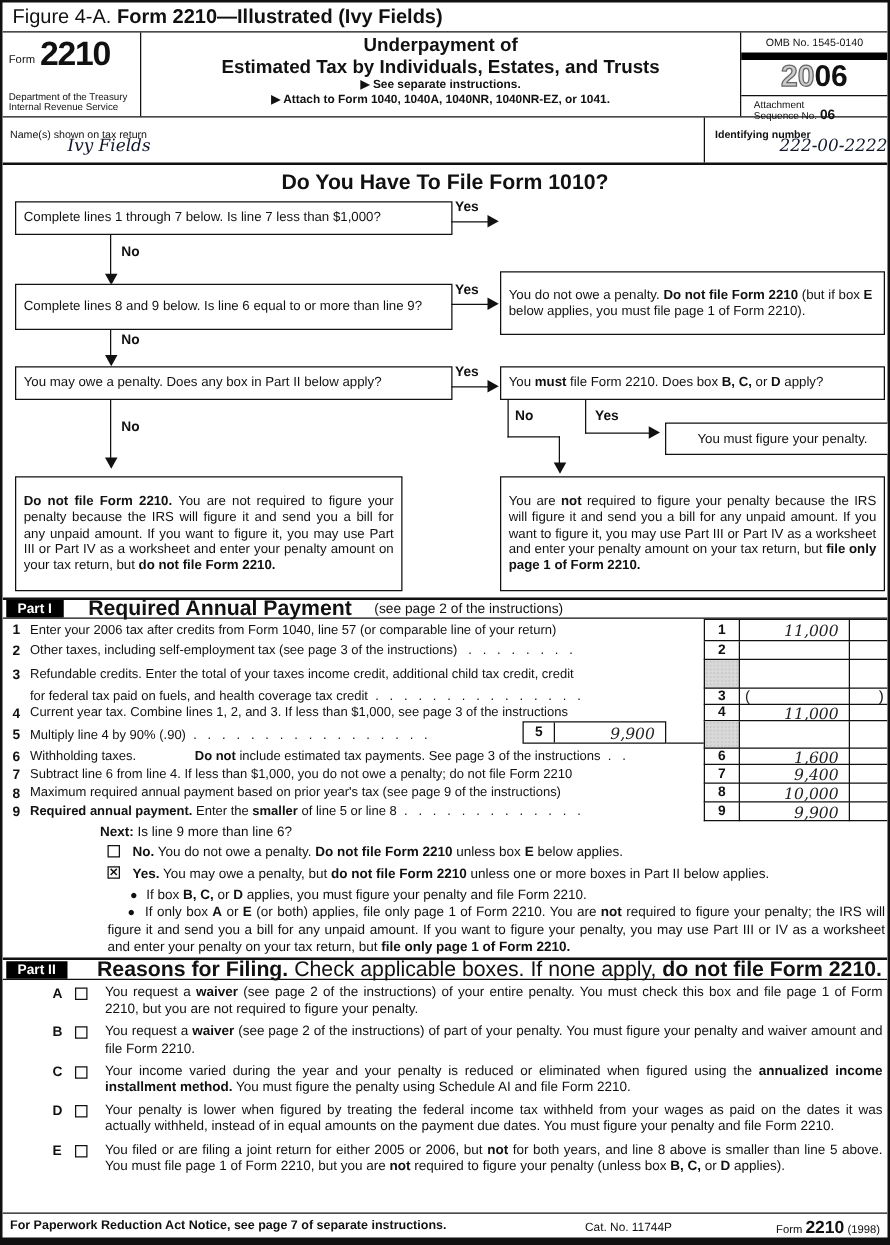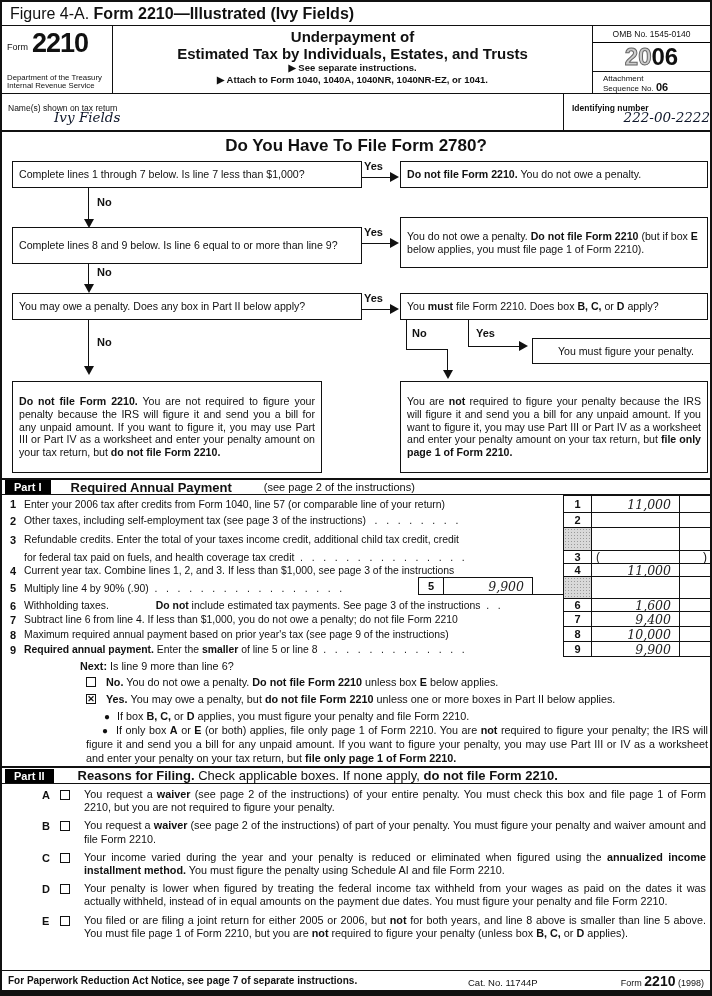--- a/index.html
+++ b/index.html
@@ -18,21 +18,21 @@
   .hdr-left{width:111px;border-right:1px solid #111;padding:4px 3px 2px 5px;display:flex;flex-direction:column;}
   .hdr-form-line{display:flex;align-items:flex-end;}
   .hdr-form-word{font-size:9px;padding-bottom:4px;}
   .hdr-form-num{font-size:27px;font-weight:bold;letter-spacing:-1px;line-height:26px;margin-left:4px;}
   .hdr-dept{margin-top:auto;font-size:7.8px;line-height:8.6px;}
   .hdr-center{flex:1;text-align:center;padding-top:3px;}
   .hdr-t1{font-size:15px;font-weight:bold;line-height:16px;}
   .hdr-t2{font-size:15px;font-weight:bold;line-height:17px;}
   .hdr-i1,.hdr-i2{font-size:9.5px;font-weight:bold;line-height:12px;}
   .hdr-right{width:118px;border-left:1px solid #111;text-align:center;}
-  .hdr-omb{font-size:8.5px;padding:3px 2px;border-bottom:1px solid #000000;}
+  .hdr-omb{font-size:8.5px;padding:3px 2px;border-bottom:6px solid #000000;}
   .hdr-year{border-bottom:1px solid #111;padding:1px 0 2px 0;font-size:24px;font-weight:bold;line-height:25px;}
   .y20{color:#cccccc;-webkit-text-stroke:1px #666;}
   .hdr-att{font-size:8px;text-align:left;padding:2px 0 0 10px;line-height:9px;}
   .hdr-att .seq{font-size:11px;font-weight:bold;}
   
   .namerow{position:absolute;left:0;top:92px;width:708px;height:38px;display:flex;border-bottom:2px solid #111;}
   .name-left{flex:1;position:relative;padding:3px 0 0 6px;}
   .name-right{width:147px;border-left:1px solid #111;position:relative;padding:3px 0 0 8px;}
   .small-label{font-size:8.5px;}
   .bold-label{font-size:8.5px;font-weight:bold;}
@@ -49,22 +49,22 @@
   .fbox.ctr span{text-align:center;}
   .vl{position:absolute;width:1px;background:#111;}
   .hl{position:absolute;height:1px;background:#111;}
   .tri-r{position:absolute;width:0;height:0;border-top:5px solid transparent;border-bottom:5px solid transparent;border-left:9px solid #111;}
   .tri-d{position:absolute;width:0;height:0;border-left:5px solid transparent;border-right:5px solid transparent;border-top:9px solid #111;}
   .yn{position:absolute;font-size:11px;font-weight:bold;}
   
   .partbar{position:absolute;left:0;width:708px;display:flex;align-items:center;
     border-top:2.5px solid #111;border-bottom:1.5px solid #111;background:#fff;}
   .partlabel{background:#000;color:#fff;font-weight:bold;font-size:11px;padding:1px 9px;margin-left:3px;}
-  .parttitle{font-weight:bold;font-size:13px;margin-left:20px;}
-  .partnote{font-size:11px;margin-left:32px;}
+  .parttitle{font-weight:bold;font-size:17px;margin-left:20px;}
+  .partnote{font-size:11px;margin-left:18px;}
   
   .p1lines{position:absolute;left:0;top:493px;width:708px;height:163px;}
   .prow{display:flex;width:708px;}
   .lnum{width:22px;padding-left:8px;font-weight:bold;font-size:11px;display:flex;align-items:center;}
   .ldesc{flex:1;font-size:10.4px;display:flex;align-items:center;overflow:hidden;white-space:pre;}
   .nbox{width:29px;border-left:1px solid #111;border-right:1px solid #111;border-bottom:1px solid #111;
     font-weight:bold;font-size:11px;display:flex;align-items:center;justify-content:center;}
   .abox{width:88px;border-right:1px solid #111;border-bottom:1px solid #111;
     font-family:"DejaVu Serif",serif;font-style:italic;font-size:12.5px;color:#222;
     display:flex;align-items:center;justify-content:flex-end;padding-right:8px;}
@@ -141,31 +141,28 @@
       <span class="small-label">Name(s) shown on tax return</span>
       <span class="fill-value">Ivy Fields</span>
     </div>
     <div class="name-right">
       <span class="bold-label">Identifying number</span>
       <span class="fill-value">222-00-2222</span>
     </div>
   </div>
 
   <div class="flow">
-    <div class="flow-title">Do You Have To File Form 2780?</div>
+    <div class="flow-title">Do You Have To File Form 1010?</div>
 
     <div class="fbox" style="left:10px;top:29px;width:350px;height:27px;">
         <span><span class="seg">Complete lines 1 through 7 below. Is line 7 less than $1,000?</span></span>
       </div>
     <span class="yn" style="left:362px;top:28px;">Yes</span>
     <div class="hl" style="left:359px;top:45px;width:30px;"></div>
     <div class="tri-r" style="left:388px;top:40px;"></div>
-    <div class="fbox" style="left:398px;top:29px;width:308px;height:27px;">
-        <span><span class="seg" style="font-weight: bold;">Do not file Form 2210.</span><span class="seg"> You do not owe a penalty.</span></span>
-      </div>
 
     <div class="vl" style="left:86px;top:56px;height:32px;"></div>
     <span class="yn" style="left:95px;top:64px;">No</span>
     <div class="tri-d" style="left:82px;top:87px;"></div>
 
     <div class="fbox" style="left:10px;top:95px;width:350px;height:37px;">
         <span><span class="seg">Complete lines 8 and 9 below. Is line 6 equal to or more than line 9?</span></span>
       </div>
     <span class="yn" style="left:362px;top:94px;">Yes</span>
     <div class="hl" style="left:359px;top:111px;width:30px;"></div>

